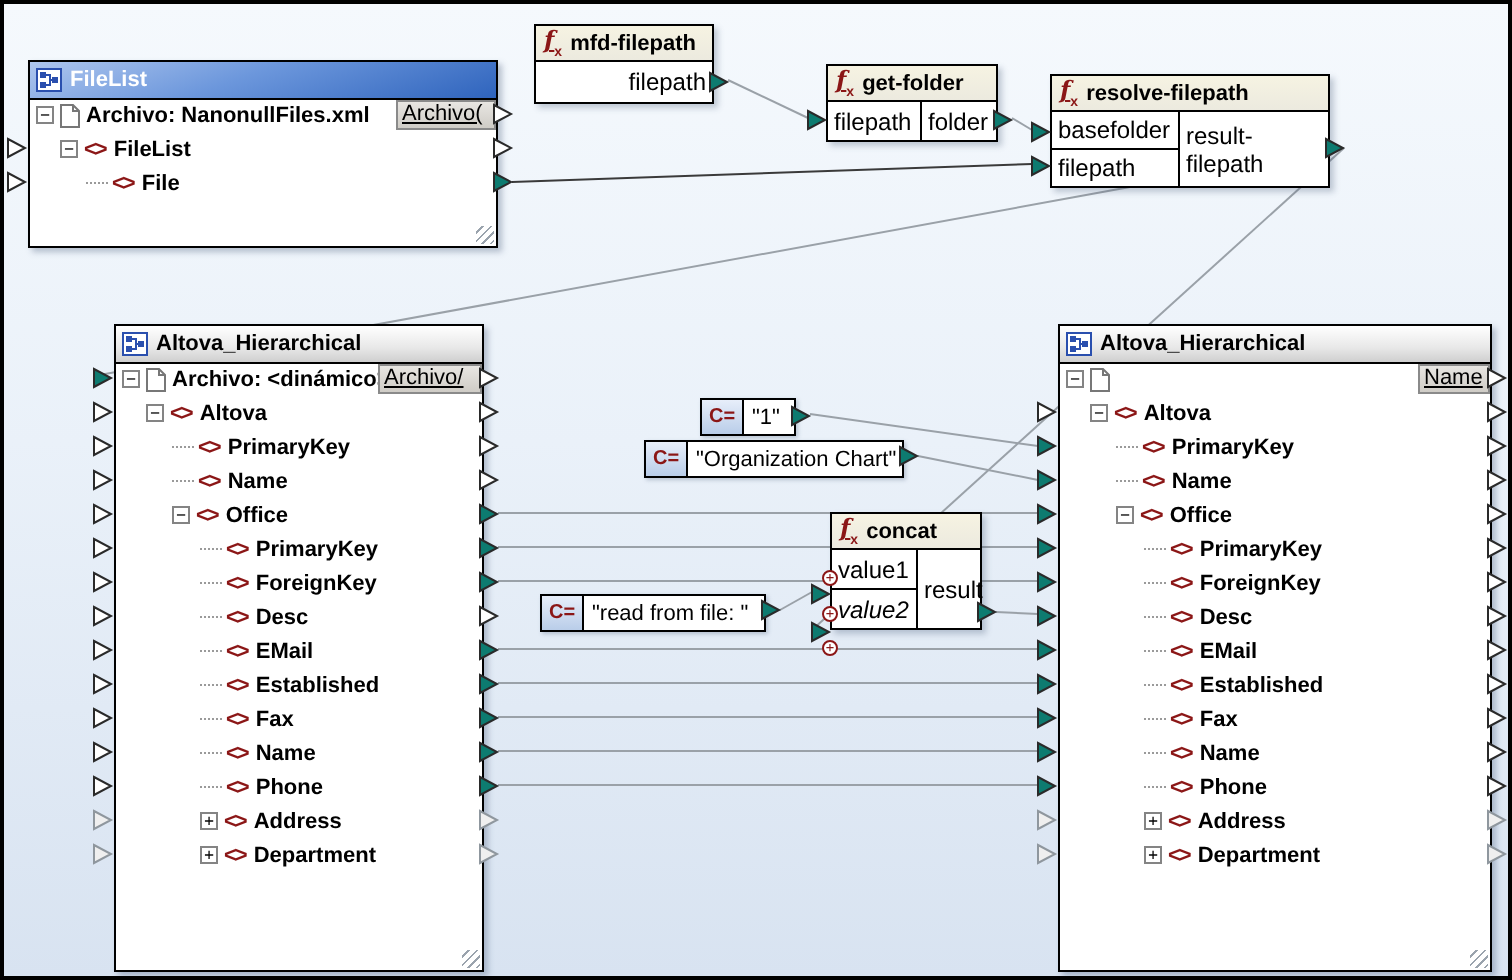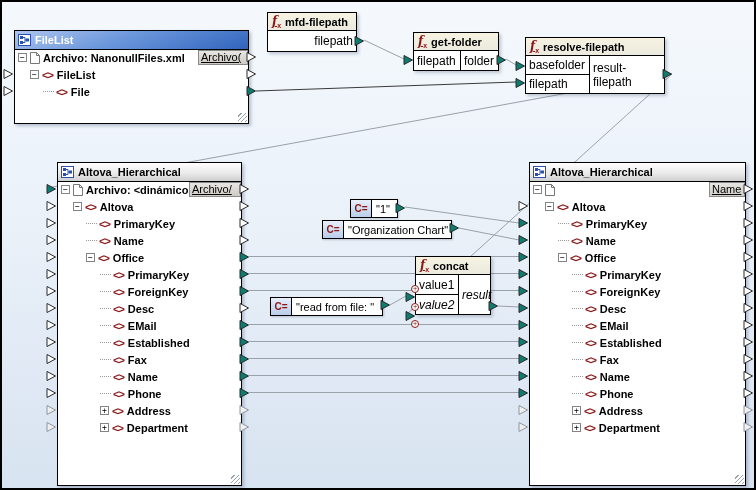--- a/index.html
+++ b/index.html
@@ -342,21 +342,21 @@
 
   <div class="func" style="left:413px;top:254px;width:74px;height:57px;">
     <div class="fhead">
         <span class="fx"></span>
       <span>concat</span>
       </div>
     <div class="fcell" style="left:0;top:18px;width:42px;height:19px;">value1</div>
     <div class="hdiv" style="left:0;top:37px;width:42px;"></div>
     <div class="fcell" style="left:0;top:38px;width:42px;bottom:0;font-style:italic;">value2</div>
     <div class="vdiv" style="left:42px;top:18px;"></div>
-    <div class="fcell" style="left:43px;top:18px;right:0;bottom:0;font-style:italic;">result</div>
+    <div class="fcell" style="left:43px;top:18px;right:0;bottom:0;">result</div>
   </div>
   <span class="plus-handle" style="left:409px;top:283px;"></span>
   <span class="plus-handle" style="left:409px;top:301px;"></span>
   <span class="plus-handle" style="left:409px;top:318px;"></span>
 
   <div class="const" style="left:348px;top:197px;width:46px;">
     <span class="cicon">C=</span>
     <span class="cval">"1"</span>
   </div>
   <div class="const" style="left:320px;top:218px;width:128px;">

